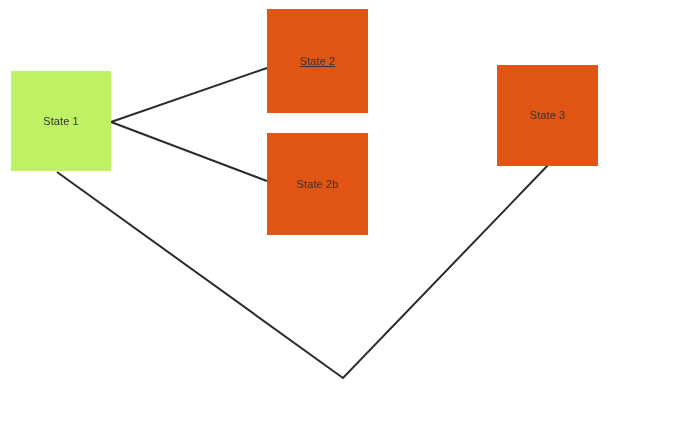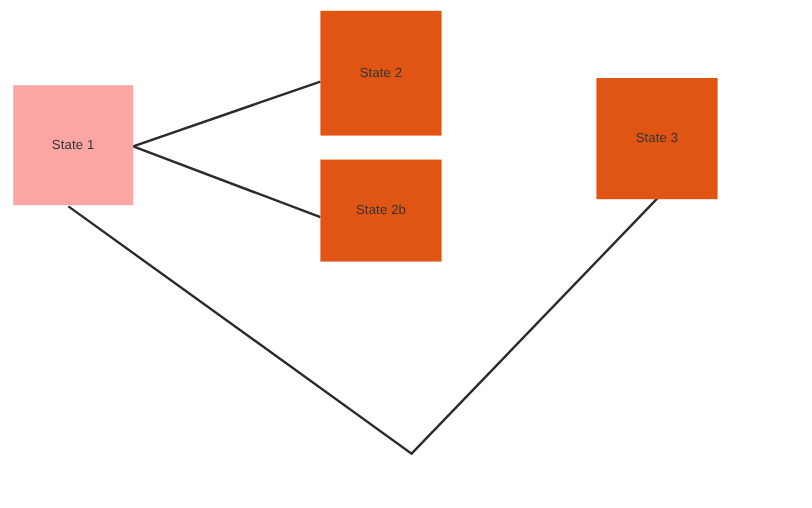--- a/index.html
+++ b/index.html
@@ -48,29 +48,29 @@
 <body>
 
 <div id="canvas" style="width: 677px; height: 423px; background: rgb(255, 255, 255);">
 
   <svg id="edge-layer" viewBox="0 0 677 423" width="677" height="423" xmlns="http://www.w3.org/2000/svg">
     <polyline fill="none" stroke="#2b2b2b" stroke-width="2" stroke-linecap="butt" stroke-linejoin="miter" points="111,122 267,68"></polyline>
     <polyline fill="none" stroke="#2b2b2b" stroke-width="2" stroke-linecap="butt" stroke-linejoin="miter" points="111,122 267,181"></polyline>
     <polyline fill="none" stroke="#2b2b2b" stroke-width="2" stroke-linecap="butt" stroke-linejoin="miter" points="57,172 343,378 551,162"></polyline>
   </svg>
 
-  <div class="node" id="node-state1" style="left: 11px; top: 71px; width: 100px; height: 100px; background: #fca5a5;">
+  <div class="node" id="node-state1" style="left: 11px; top: 71px; width: 100px; height: 100px; background: #bef264;">
     <span class="node-label" style="color: rgb(51, 51, 51);">State 1</span>
   </div>
 
   <div class="node" id="node-state2" style="left: 267px; top: 9px; width: 101px; height: 104px; background: rgb(224, 85, 19);">
-    <span class="node-label" style="color: rgb(51, 51, 51);">State 2</span>
+    <span class="node-label" style="color: rgb(51, 51, 51); text-decoration: underline;">State 2</span>
   </div>
 
-  <div class="node" id="node-state2b" style="left: 267px; top: 133px; width: 101px; height: 85px; background: rgb(224, 85, 19);">
+  <div class="node" id="node-state2b" style="left: 267px; top: 133px; width: 101px; height: 102px; background: rgb(224, 85, 19);">
     <span class="node-label" style="color: rgb(51, 51, 51);">State 2b</span>
   </div>
 
   <div class="node" id="node-state3" style="left: 497px; top: 65px; width: 101px; height: 101px; background: rgb(224, 85, 19);">
     <span class="node-label" style="color: rgb(51, 51, 51);">State 3</span>
   </div>
 
 </div>
 
 </body></html>

